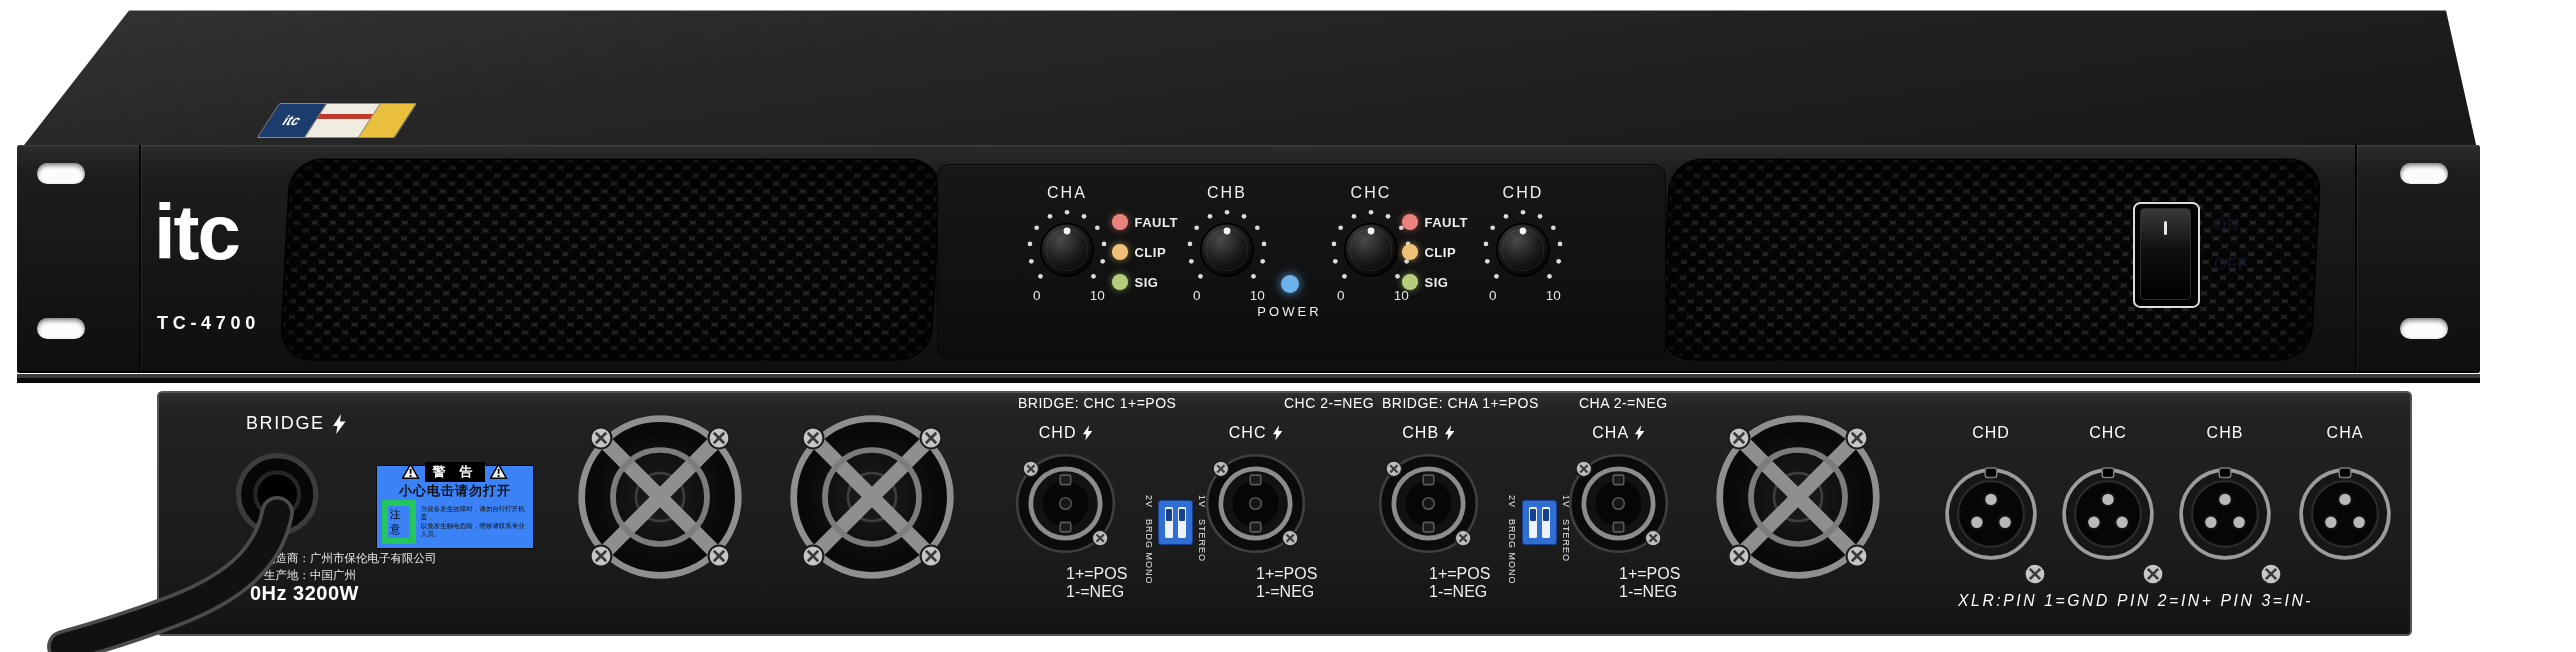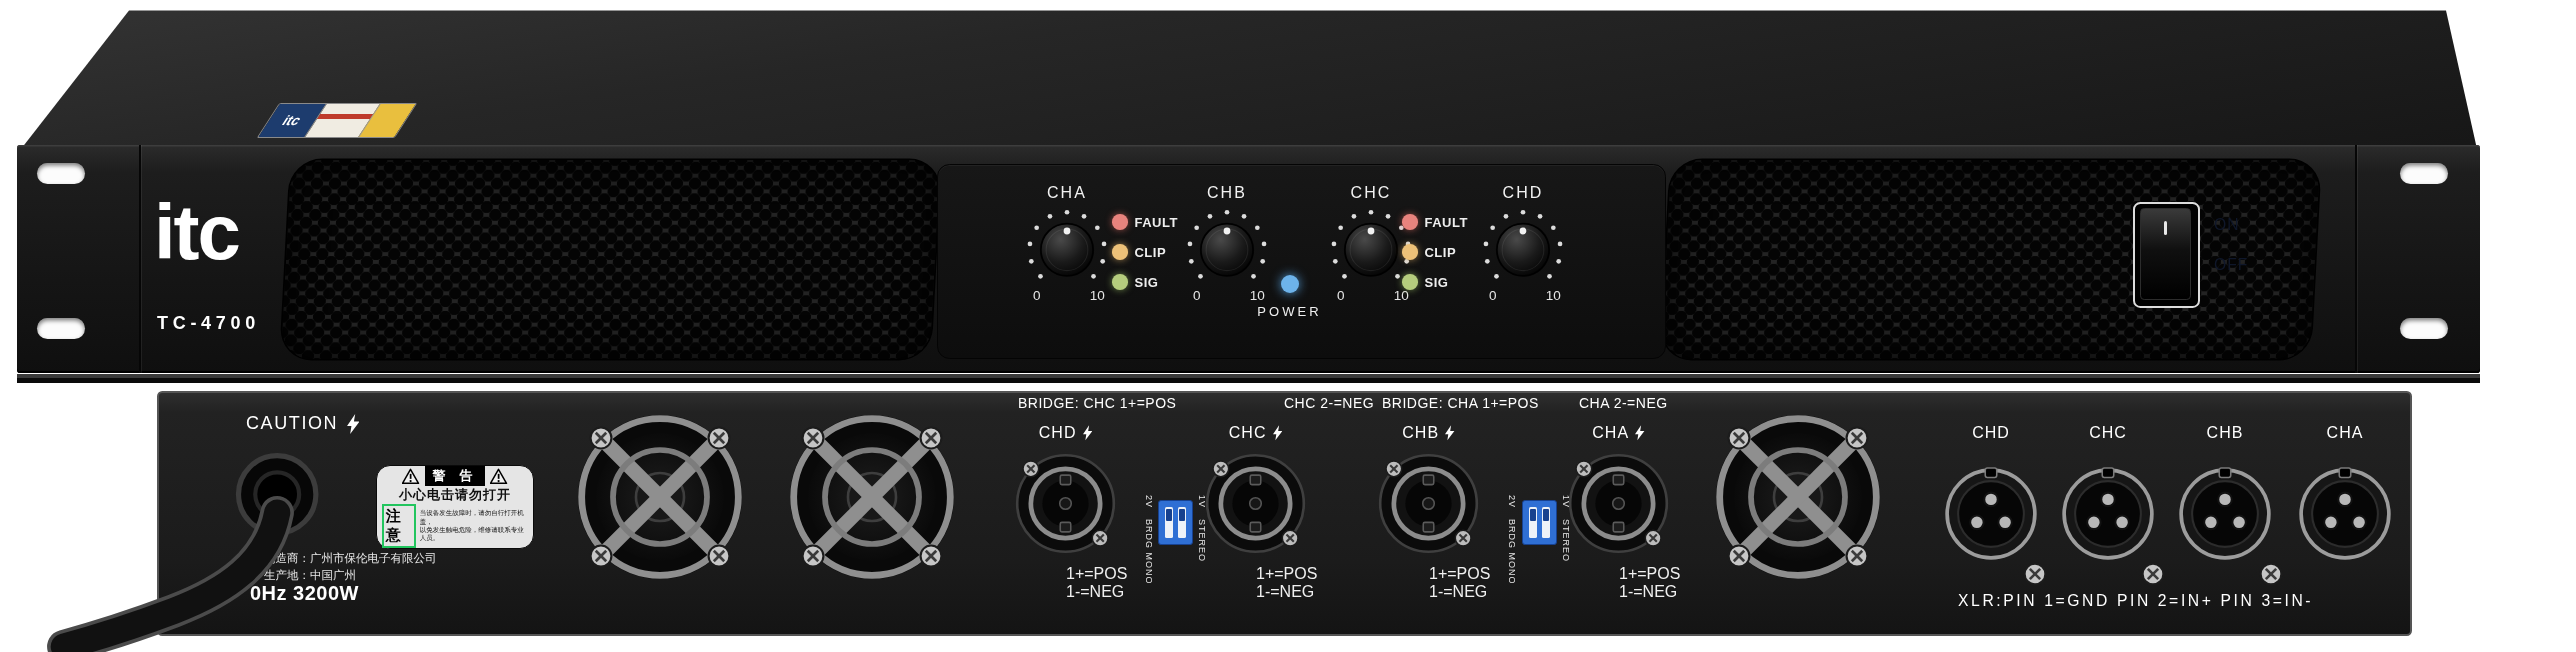--- a/index.html
+++ b/index.html
@@ -81,48 +81,48 @@
 
   
   #rear-body{
     left:157px;top:391px;width:2255px;height:245px;border-radius:5.2px;box-sizing:border-box;
     background:linear-gradient(180deg,#2e2e2e 0,#222 8%,#1b1b1b 70%,#141414 100%);
     border:2.1px solid #555;
   }
   #caution{left:246px;top:413px;display:flex;align-items:center;gap:8.4px;
     font-size:18px;color:#fff;letter-spacing:1.6px;}
 
-  #warn-label{left:376px;top:465px;width:158px;height:84px;background:#e5e5e5;
-    border:1.6px solid #0a0a0a;border-radius:14px;box-sizing:border-box;padding:4.2px 5.2px;
-    display:flex;flex-direction:column;justify-content:center;}
+  #warn-label{left:376px;top:465px;width:158px;height:84px;background:#3b82f6;
+    border:1.6px solid #0a0a0a;border-radius:1px;box-sizing:border-box;padding:4.2px 5.2px;
+    display:flex;flex-direction:column;justify-content:flex-end;}
   .warn-row1{display:flex;align-items:center;justify-content:center;gap:5.2px;}
   .warn-header{background:#000;color:#fff;font-size:13px;letter-spacing:5.2px;padding:1px 7.3px;font-weight:bold;}
   .warn-line{text-align:center;font-size:13px;font-weight:bold;color:#111;letter-spacing:1px;}
   .warn-row3{display:flex;gap:4.2px;align-items:center;}
-  .warn-note{font-size:15px;font-weight:bold;border:2px solid #22c55e;padding:1px 1.6px;color:#000;}
+  .warn-note{font-size:11px;font-weight:normal;border:6px solid #22c55e;padding:1px 1.6px;color:#000;}
   .warn-small{font-size:6.5px;color:#111;line-height:8.4px;}
 
   #mfr1{left:264px;top:551px;font-size:11.5px;color:#e8e8e8;}
   #mfr2{left:264px;top:568px;font-size:11.5px;color:#e8e8e8;}
   #power-spec{left:250px;top:582px;font-size:20px;color:#fff;font-weight:bold;letter-spacing:0.5px;}
 
   .bridge-text{top:395px;font-size:14px;color:#fff;letter-spacing:0.5px;}
   .sp-label{top:424px;width:105px;display:flex;justify-content:center;align-items:center;gap:6.3px;
     font-size:16px;color:#fff;letter-spacing:1px;}
   .xlr-label{top:424px;width:94px;text-align:center;font-size:16px;color:#fff;letter-spacing:1px;}
   .pol{top:565px;font-size:16px;color:#f0f0f0;line-height:18px;margin-left:40px;}
 
   .dip{width:35px;height:45px;background:#2f6fd4;border:1.6px solid #17418f;border-radius:3.1px;
     display:flex;justify-content:center;align-items:center;gap:5.2px;box-sizing:border-box;}
   .dip-toggle{width:8.4px;height:31px;background:#eef2f8;border-radius:1.6px;position:relative;}
   .dip-toggle::after{content:"";position:absolute;left:1px;top:2.1px;width:6.3px;height:11.5px;
     background:#17418f;border-radius:1px;}
   .vlab{writing-mode:vertical-rl;font-size:9px;color:#e8e8e8;letter-spacing:1px;}
 
-  #xlr-note{left:1958px;top:592px;font-size:15.7px;color:#fff;letter-spacing:2.6px;}
+  #xlr-note{left:1958px;top:592px;font-size:15.7px;color:#fff;letter-spacing:2.6px;font-style:italic;}
 </style>
 </head>
 <body>
 
 <svg width="0" height="0" style="position:absolute" aria-hidden="true">
   <defs>
     <radialGradient id="knobFace" cx="38%" cy="30%" r="80%">
       <stop offset="0%" stop-color="#4a4a4a"></stop>
         <stop offset="55%" stop-color="#1a1a1a"></stop>
         <stop offset="100%" stop-color="#000"></stop>
@@ -293,21 +293,21 @@
   <div id="rocker">
     <div id="rocker-mark"></div>
   </div>
 </div>
 <div id="on-label" class="abs switch-label">ON</div>
 <div id="off-label" class="abs switch-label">OFF</div>
 
 <div id="rear-body" class="abs"></div>
 
 <div id="caution" class="abs">
-  <span>CAUTION</span>
+  <span>BRIDGE</span>
   <svg width="12.6" height="20" viewBox="0 0 20 32">
       <use href="#bolt-def"></use>
     </svg>
 </div>
 
 <div id="warn-label" class="abs">
   <div class="warn-row1">
     <svg width="18" height="16.7" viewBox="0 0 36 32">
         <use href="#warntri-def"></use>
       </svg>

